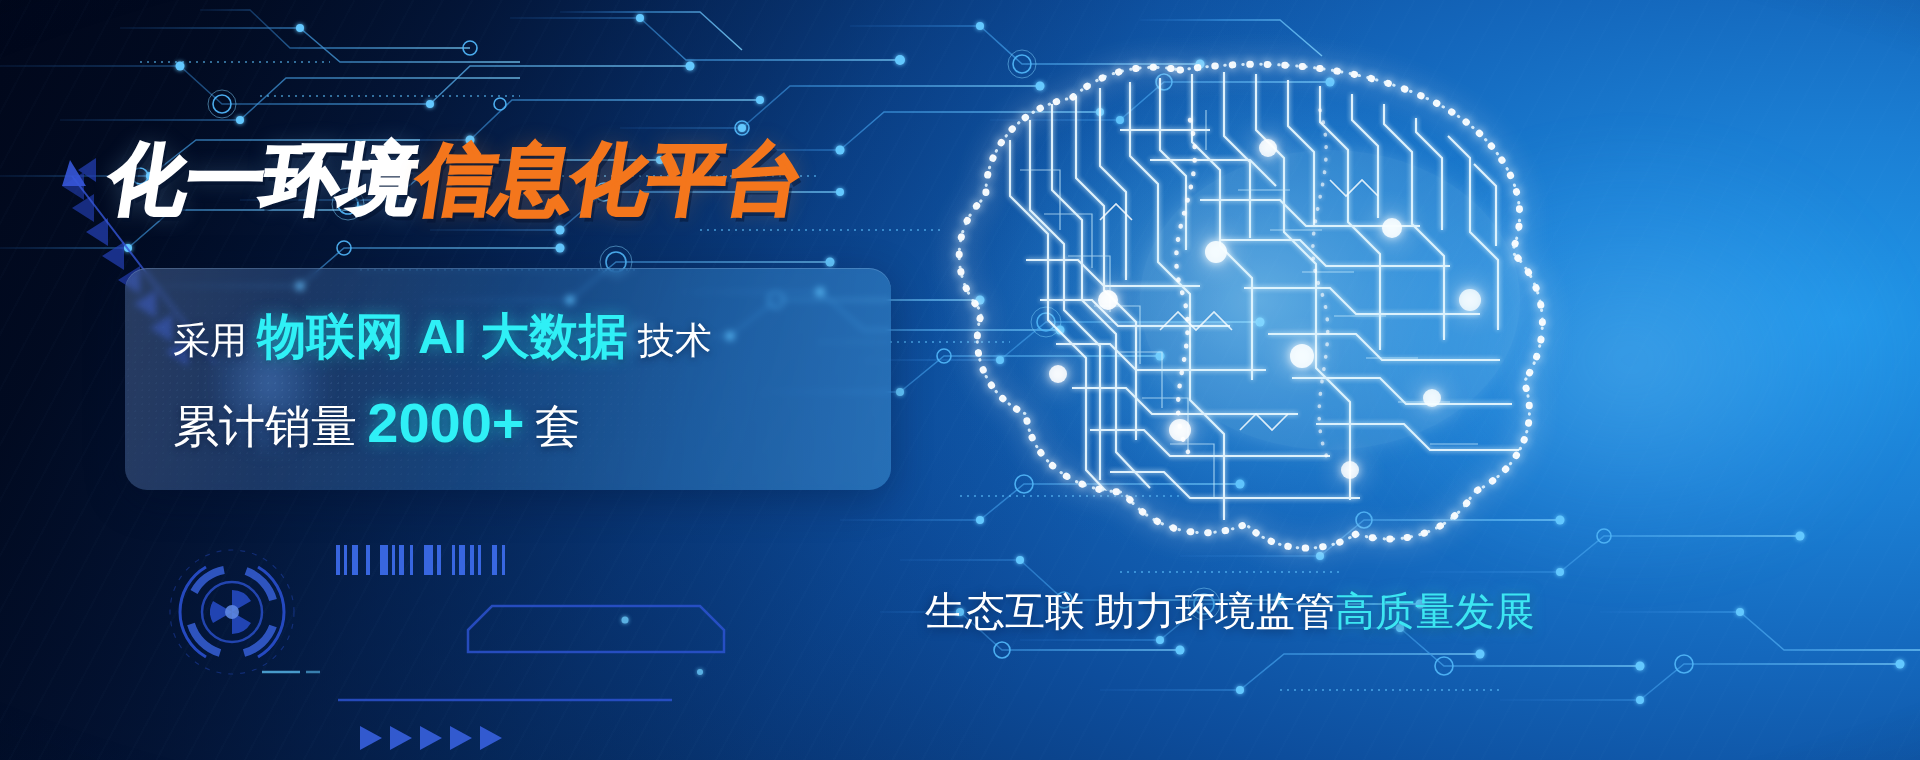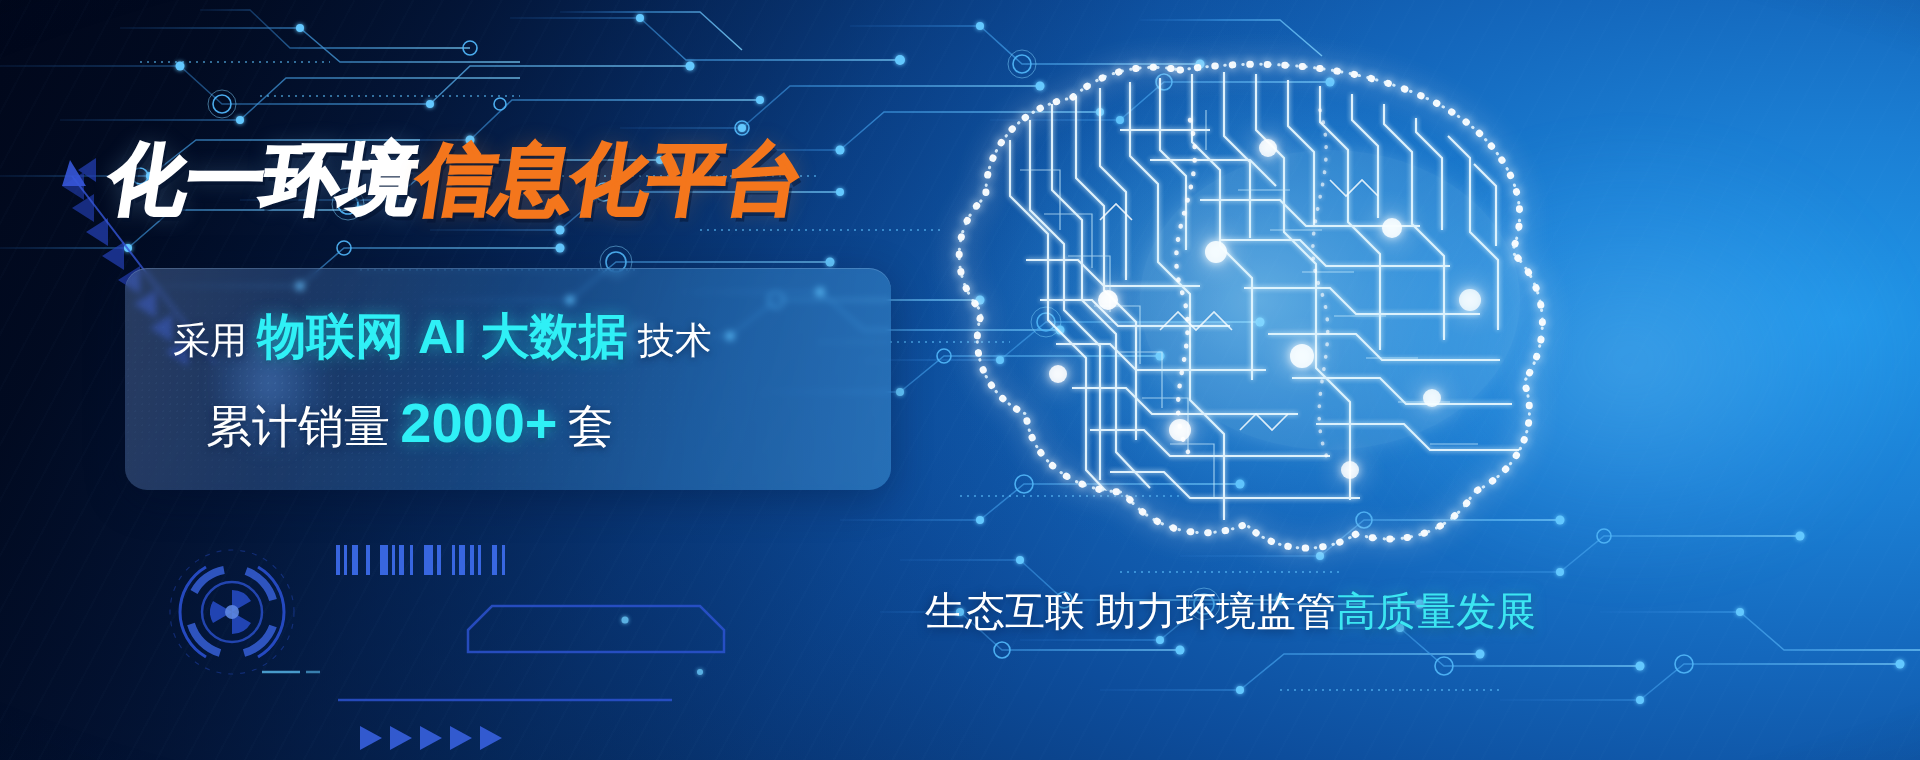--- a/index.html
+++ b/index.html
@@ -55,29 +55,29 @@
     filter:blur(6px);}
   #panel .panel-dots{position:absolute;inset:0;opacity:.5;
     background-image:radial-gradient(rgba(150,195,245,.22) 1px, rgba(0,0,0,0) 1px);
     background-size:7px 7px;
     -webkit-mask-image:radial-gradient(60% 70% at 30% 55%, #000 0%, rgba(0,0,0,.25) 60%, rgba(0,0,0,0) 85%);
             mask-image:radial-gradient(60% 70% at 30% 55%, #000 0%, rgba(0,0,0,.25) 60%, rgba(0,0,0,0) 85%);
   }
   .panel-line{position:absolute;left:48px;white-space:nowrap;
     font-family:"Liberation Sans","DejaVu Sans",sans-serif;}
   #panel-line1{top:36px;font-size:37px;}
-  #panel-line2{top:122px;font-size:37px;margin-left:33px;}
+  #panel-line2{top:122px;font-size:37px;}
   .tx-w{color:#ffffff;font-weight:400;text-shadow:0 2px 7px rgba(0,18,48,.55);}
   .tx-c{color:#2ff0f6;font-weight:700;text-shadow:0 0 14px rgba(45,235,250,.55), 0 2px 6px rgba(0,20,50,.5);}
   .big{font-size:49px;font-weight:700;}
   .big-w{font-size:46px;font-weight:400;}
 
   
   #tagline{position:absolute;left:925px;top:584px;white-space:nowrap;font-size:40px;
-    font-family:Liberation Sans, sans-serif;}
+    font-family:Liberation Serif, serif;}
   #tagline .tg-w{color:#ffffff;text-shadow:0 2px 10px rgba(0,20,55,.6);}
   #tagline .tg-c{color:#3ce6f2;text-shadow:0 0 14px rgba(60,230,242,.5),0 2px 8px rgba(0,20,55,.5);}
 
   .nosel{user-select:none;}
 </style>
 </head>
 <body>
 
 <div id="banner">
 

